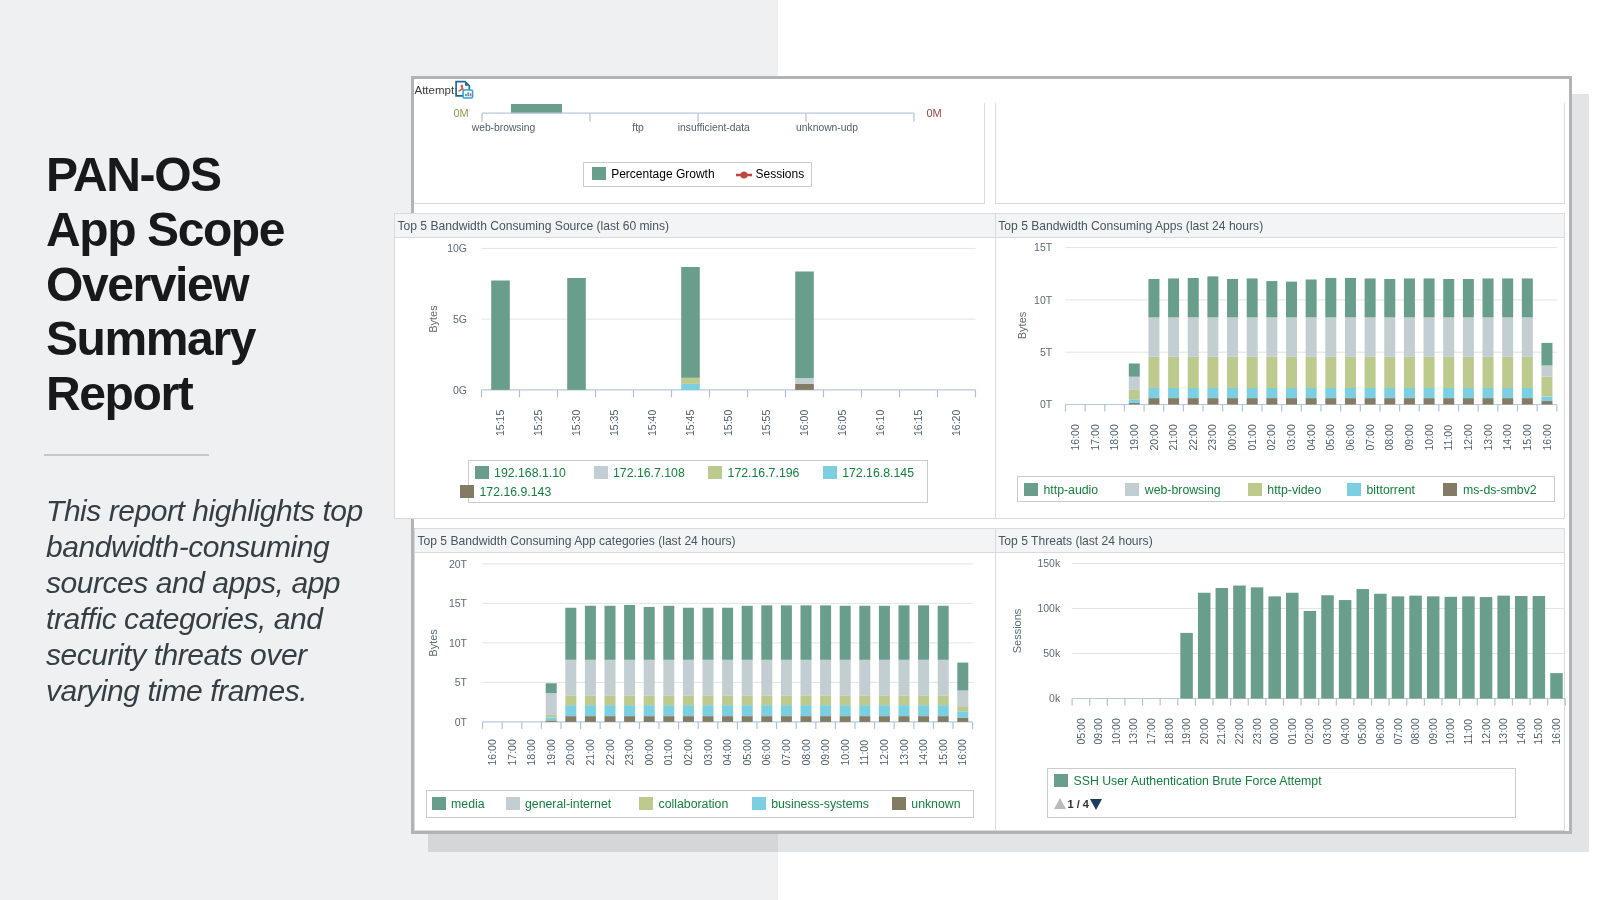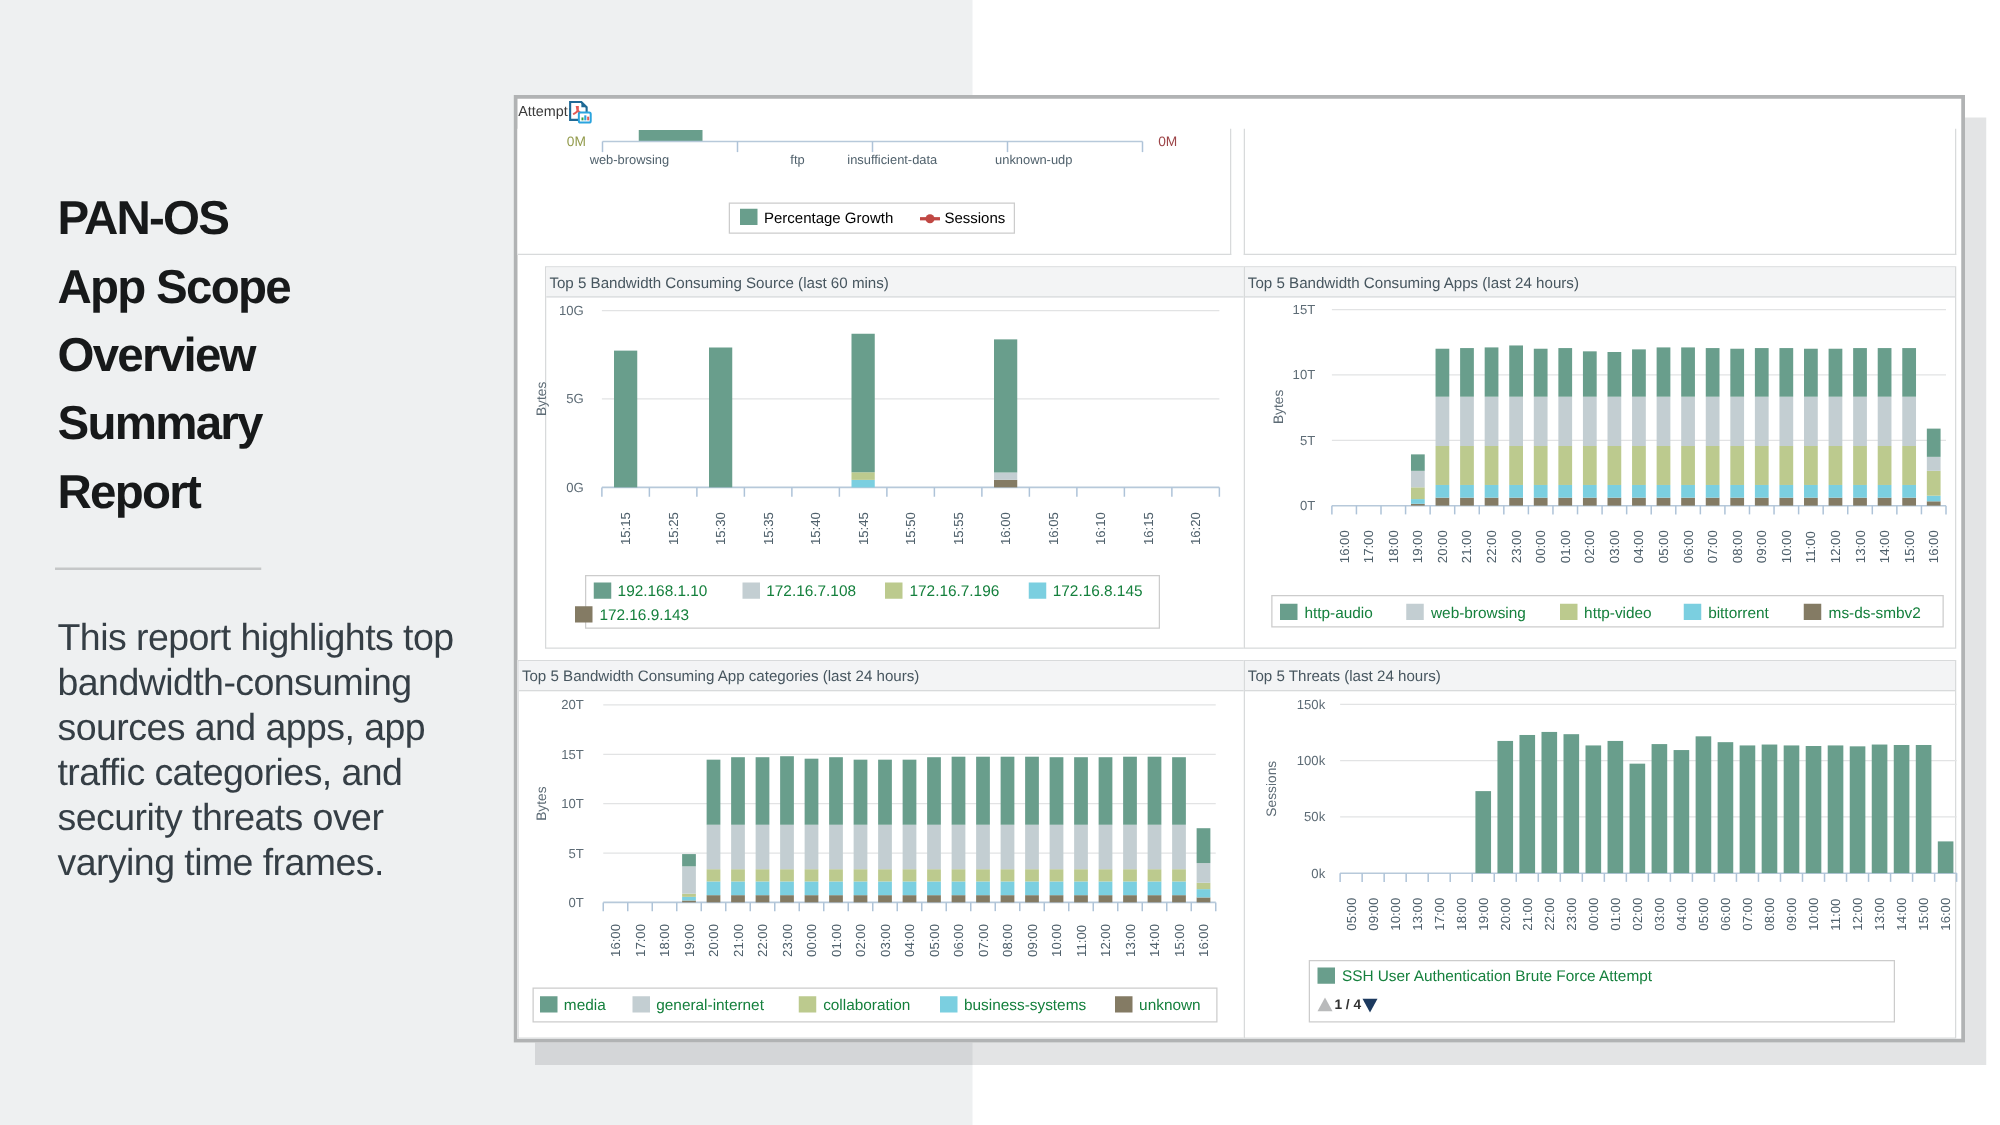--- a/index.html
+++ b/index.html
@@ -1,23 +1,23 @@
 <!DOCTYPE html>
 <html><head><meta charset="utf-8"><style>
 
 *{margin:0;padding:0;box-sizing:border-box}
 html,body{width:1600px;height:900px;overflow:hidden;background:#fff;
   font-family:"Liberation Sans",sans-serif;}
 .abs{position:absolute}
 .leftcol{position:absolute;left:0;top:0;width:778px;height:900px;background:#eef0f1}
-h1{position:absolute;left:46px;top:148px;font-size:38px;line-height:54.8px;
+h1{position:absolute;left:46px;top:148px;font-size:48px;line-height:54.8px;
   color:#17191a;font-weight:bold;letter-spacing:-1.4px}
 .divider{position:absolute;left:44px;top:453.5px;width:165px;height:2.5px;background:#c5c7c8}
 .desc{position:absolute;left:46px;top:493px;font-size:30px;line-height:35.9px;
-  color:#353e45;letter-spacing:-0.45px}
+  color:#353e45;font-style:italic;letter-spacing:-0.45px}
 .dash{position:absolute;left:411px;top:76px;width:1161px;height:758px;background:#fff;
   border:3px solid #b1b3b4;box-shadow:17px 18px 0 rgba(25,33,38,0.12)}
 .panel{position:absolute;background:#fff;border:1px solid #d8dadb}
 .phead{position:absolute;left:0;top:0;right:0;height:24px;background:#f3f4f5;
   border-bottom:1px solid #d8dadb;font-size:12.1px;color:#47565f;line-height:24px;padding-left:2.5px;
   white-space:nowrap}
 .leg{position:absolute;background:#fff;border:1px solid #ccc}
 .legrow{position:absolute;white-space:nowrap;font-size:12px;font-weight:normal;color:#000000}
 .sw{display:inline-block;width:14px;height:13px;margin-right:5.5px;vertical-align:-2px}
 .legitem{position:absolute;white-space:nowrap;font-size:12.3px;font-weight:normal;color:#15803d}
@@ -57,21 +57,21 @@
     <text x="413" y="28.3" font-size="10.3" fill="#50616c" text-anchor="middle">unknown-udp</text>
     <text x="512.5" y="13.7" font-size="11" fill="#9d4548">0M</text>
   </svg>
 <div class="leg" style="left:583.4px;top:162.3px;width:228.4px;height:24.3px"></div>
 <div class="legrow" style="left:591.7px;top:166.5px"><span class="sw" style="background:#699e8c"></span>Percentage Growth</div>
 <svg class="abs" style="left:735px;top:170px" width="22" height="10">
     <line x1="1" y1="5" x2="17" y2="5" stroke="#c04743" stroke-width="2.6"></line>
     <circle cx="9" cy="5" r="3.6" fill="#c04743"></circle>
   </svg>
 <div class="legrow" style="left:755.5px;top:166.5px">Sessions</div>
-<div class="panel" style="left:436px;top:212.5px;width:654px;height:306.5px">
+<div class="panel" style="left:394px;top:212.5px;width:654px;height:306.5px">
     <div class="phead">Top 5 Bandwidth Consuming Source (last 60 mins)</div>
   </div>
 <svg class="abs" style="left:414px;top:212.5px" width="571" height="306.5">
     <line x1="67.5" y1="35.4" x2="561.5" y2="35.4" stroke="#e2e3e4" stroke-width="1"></line>
     <text x="53" y="39" font-size="10.5" fill="#5d6b75" text-anchor="end">10G</text>
     <line x1="67.5" y1="106.1" x2="561.5" y2="106.1" stroke="#e2e3e4" stroke-width="1"></line>
     <text x="53" y="109.7" font-size="10.5" fill="#5d6b75" text-anchor="end">5G</text>
     <text x="53" y="180.5" font-size="10.5" fill="#5d6b75" text-anchor="end">0G</text>
     <line x1="67.5" y1="176.9" x2="561.5" y2="176.9" stroke="#b7c9da" stroke-width="1.2"></line>
     <line x1="67.5" y1="176.9" x2="67.5" y2="184.4" stroke="#aec3d8" stroke-width="1.2"></line>

